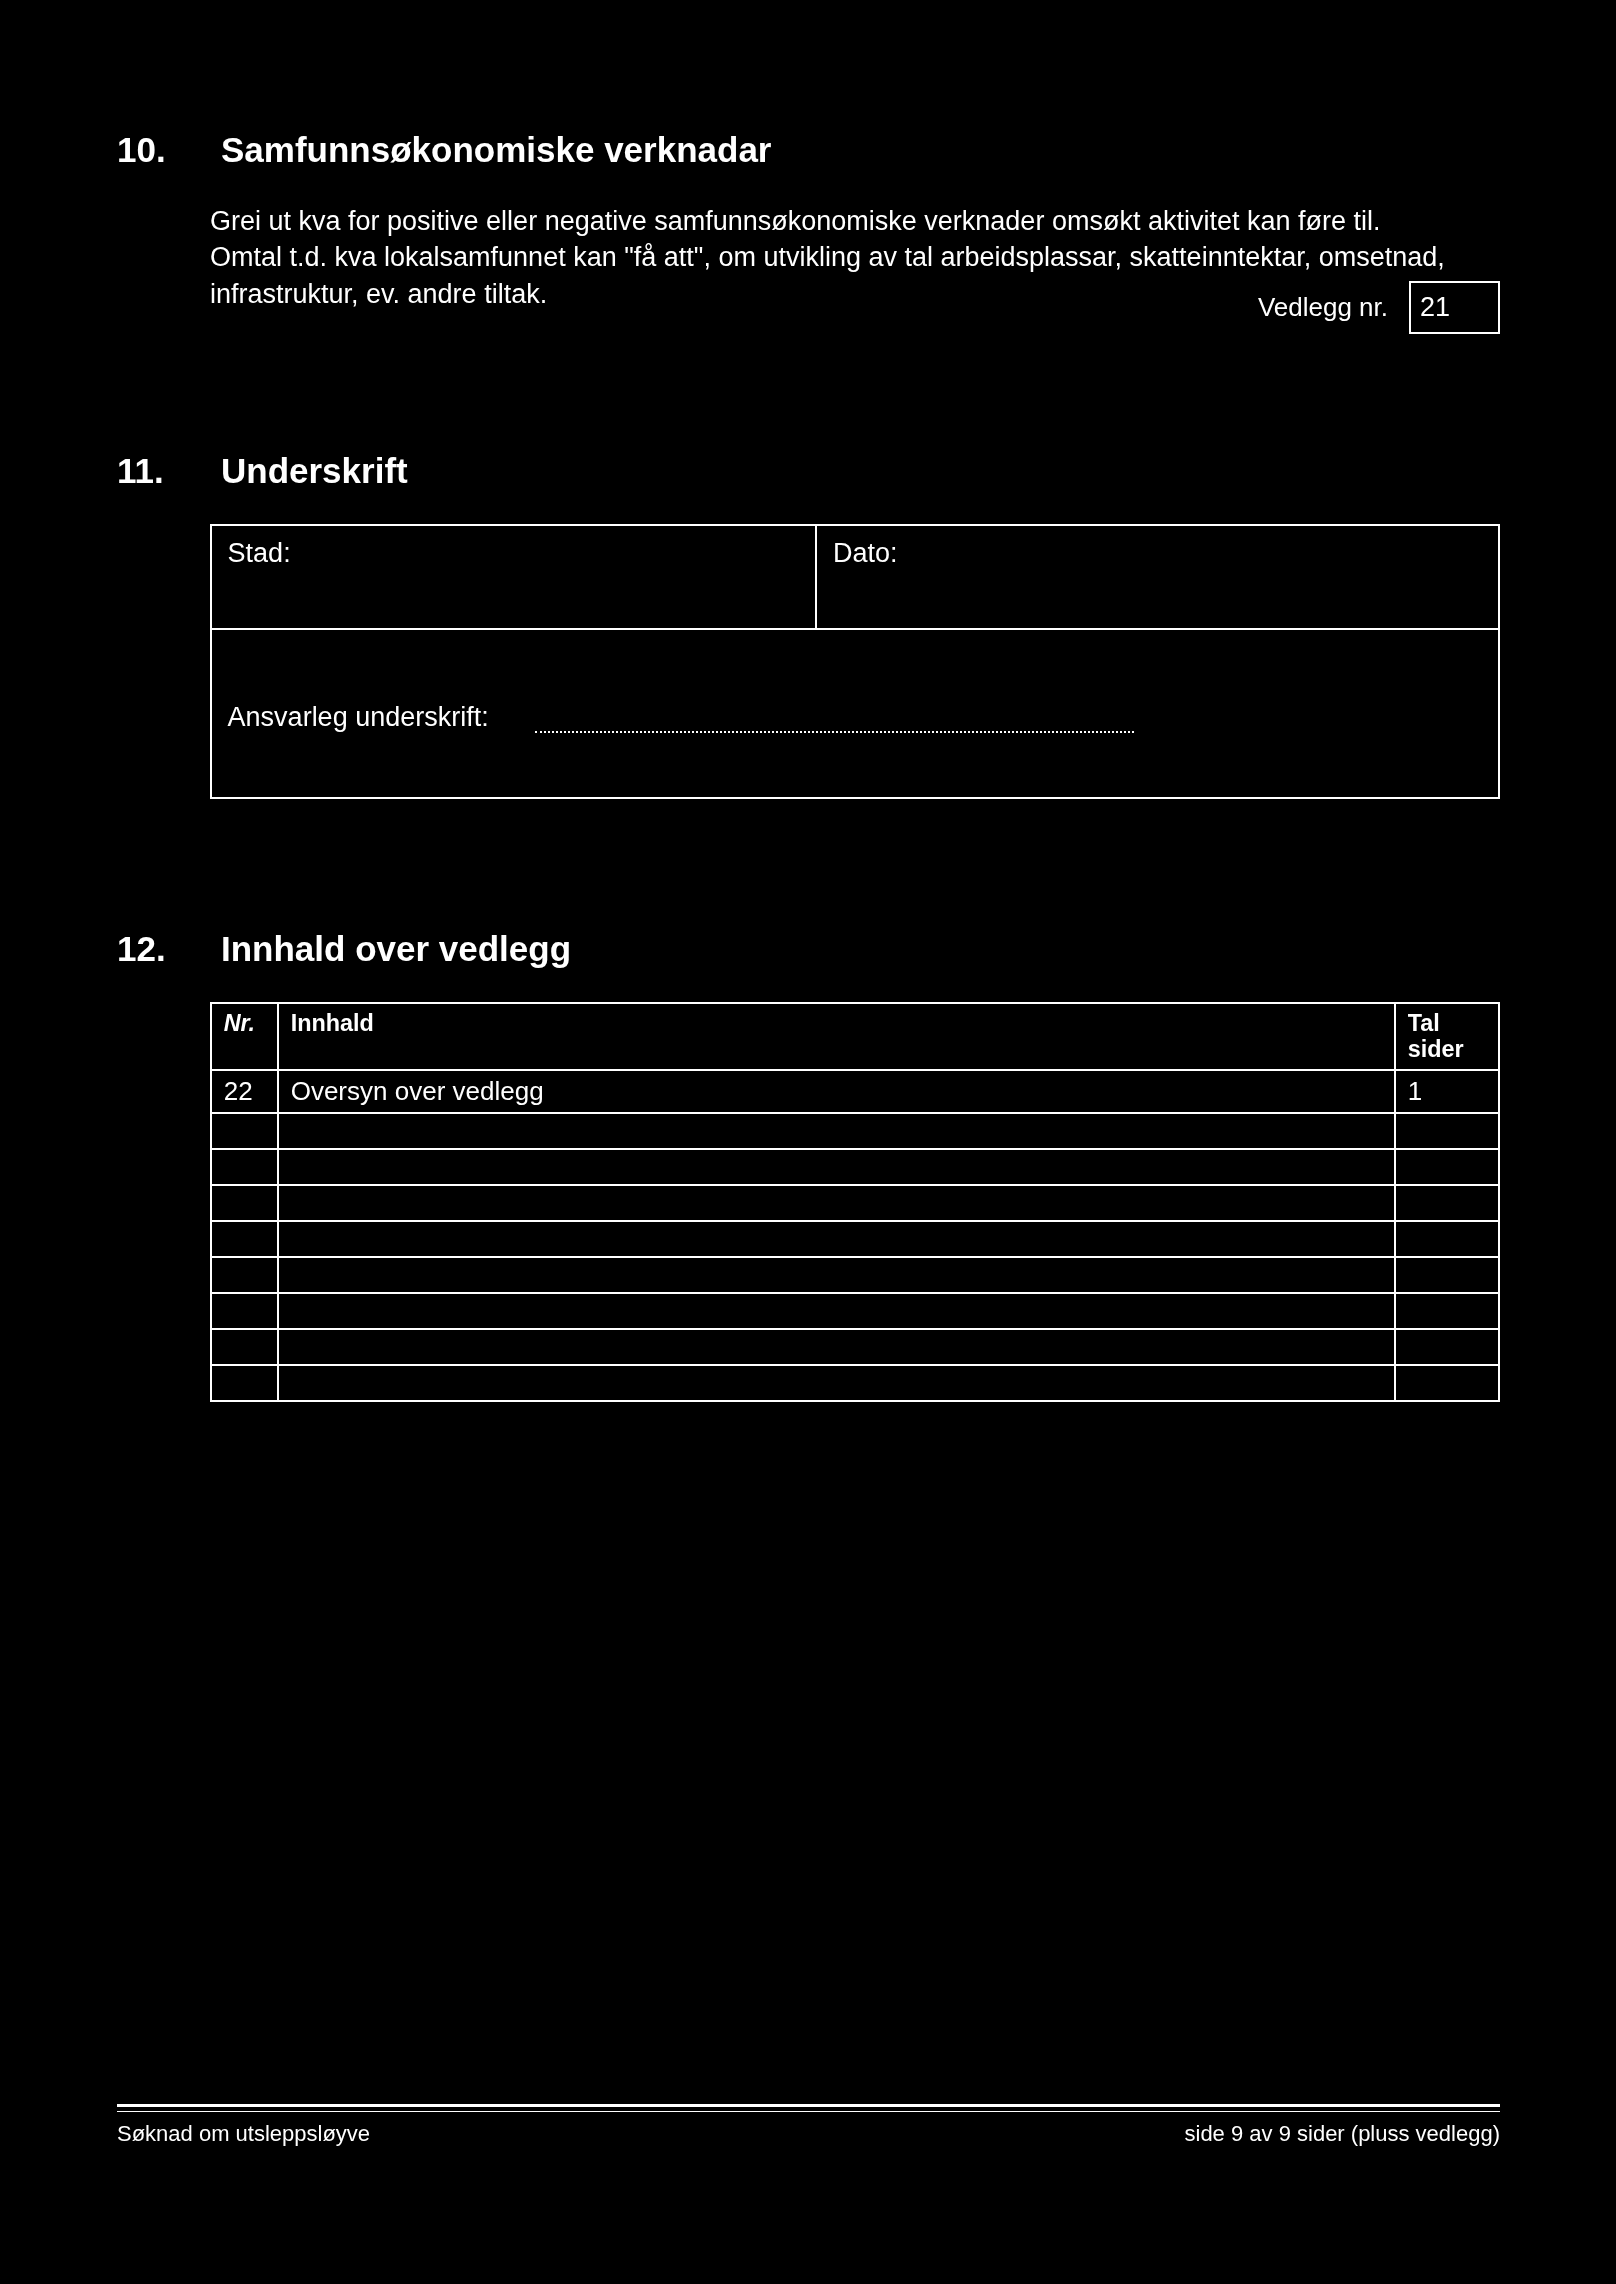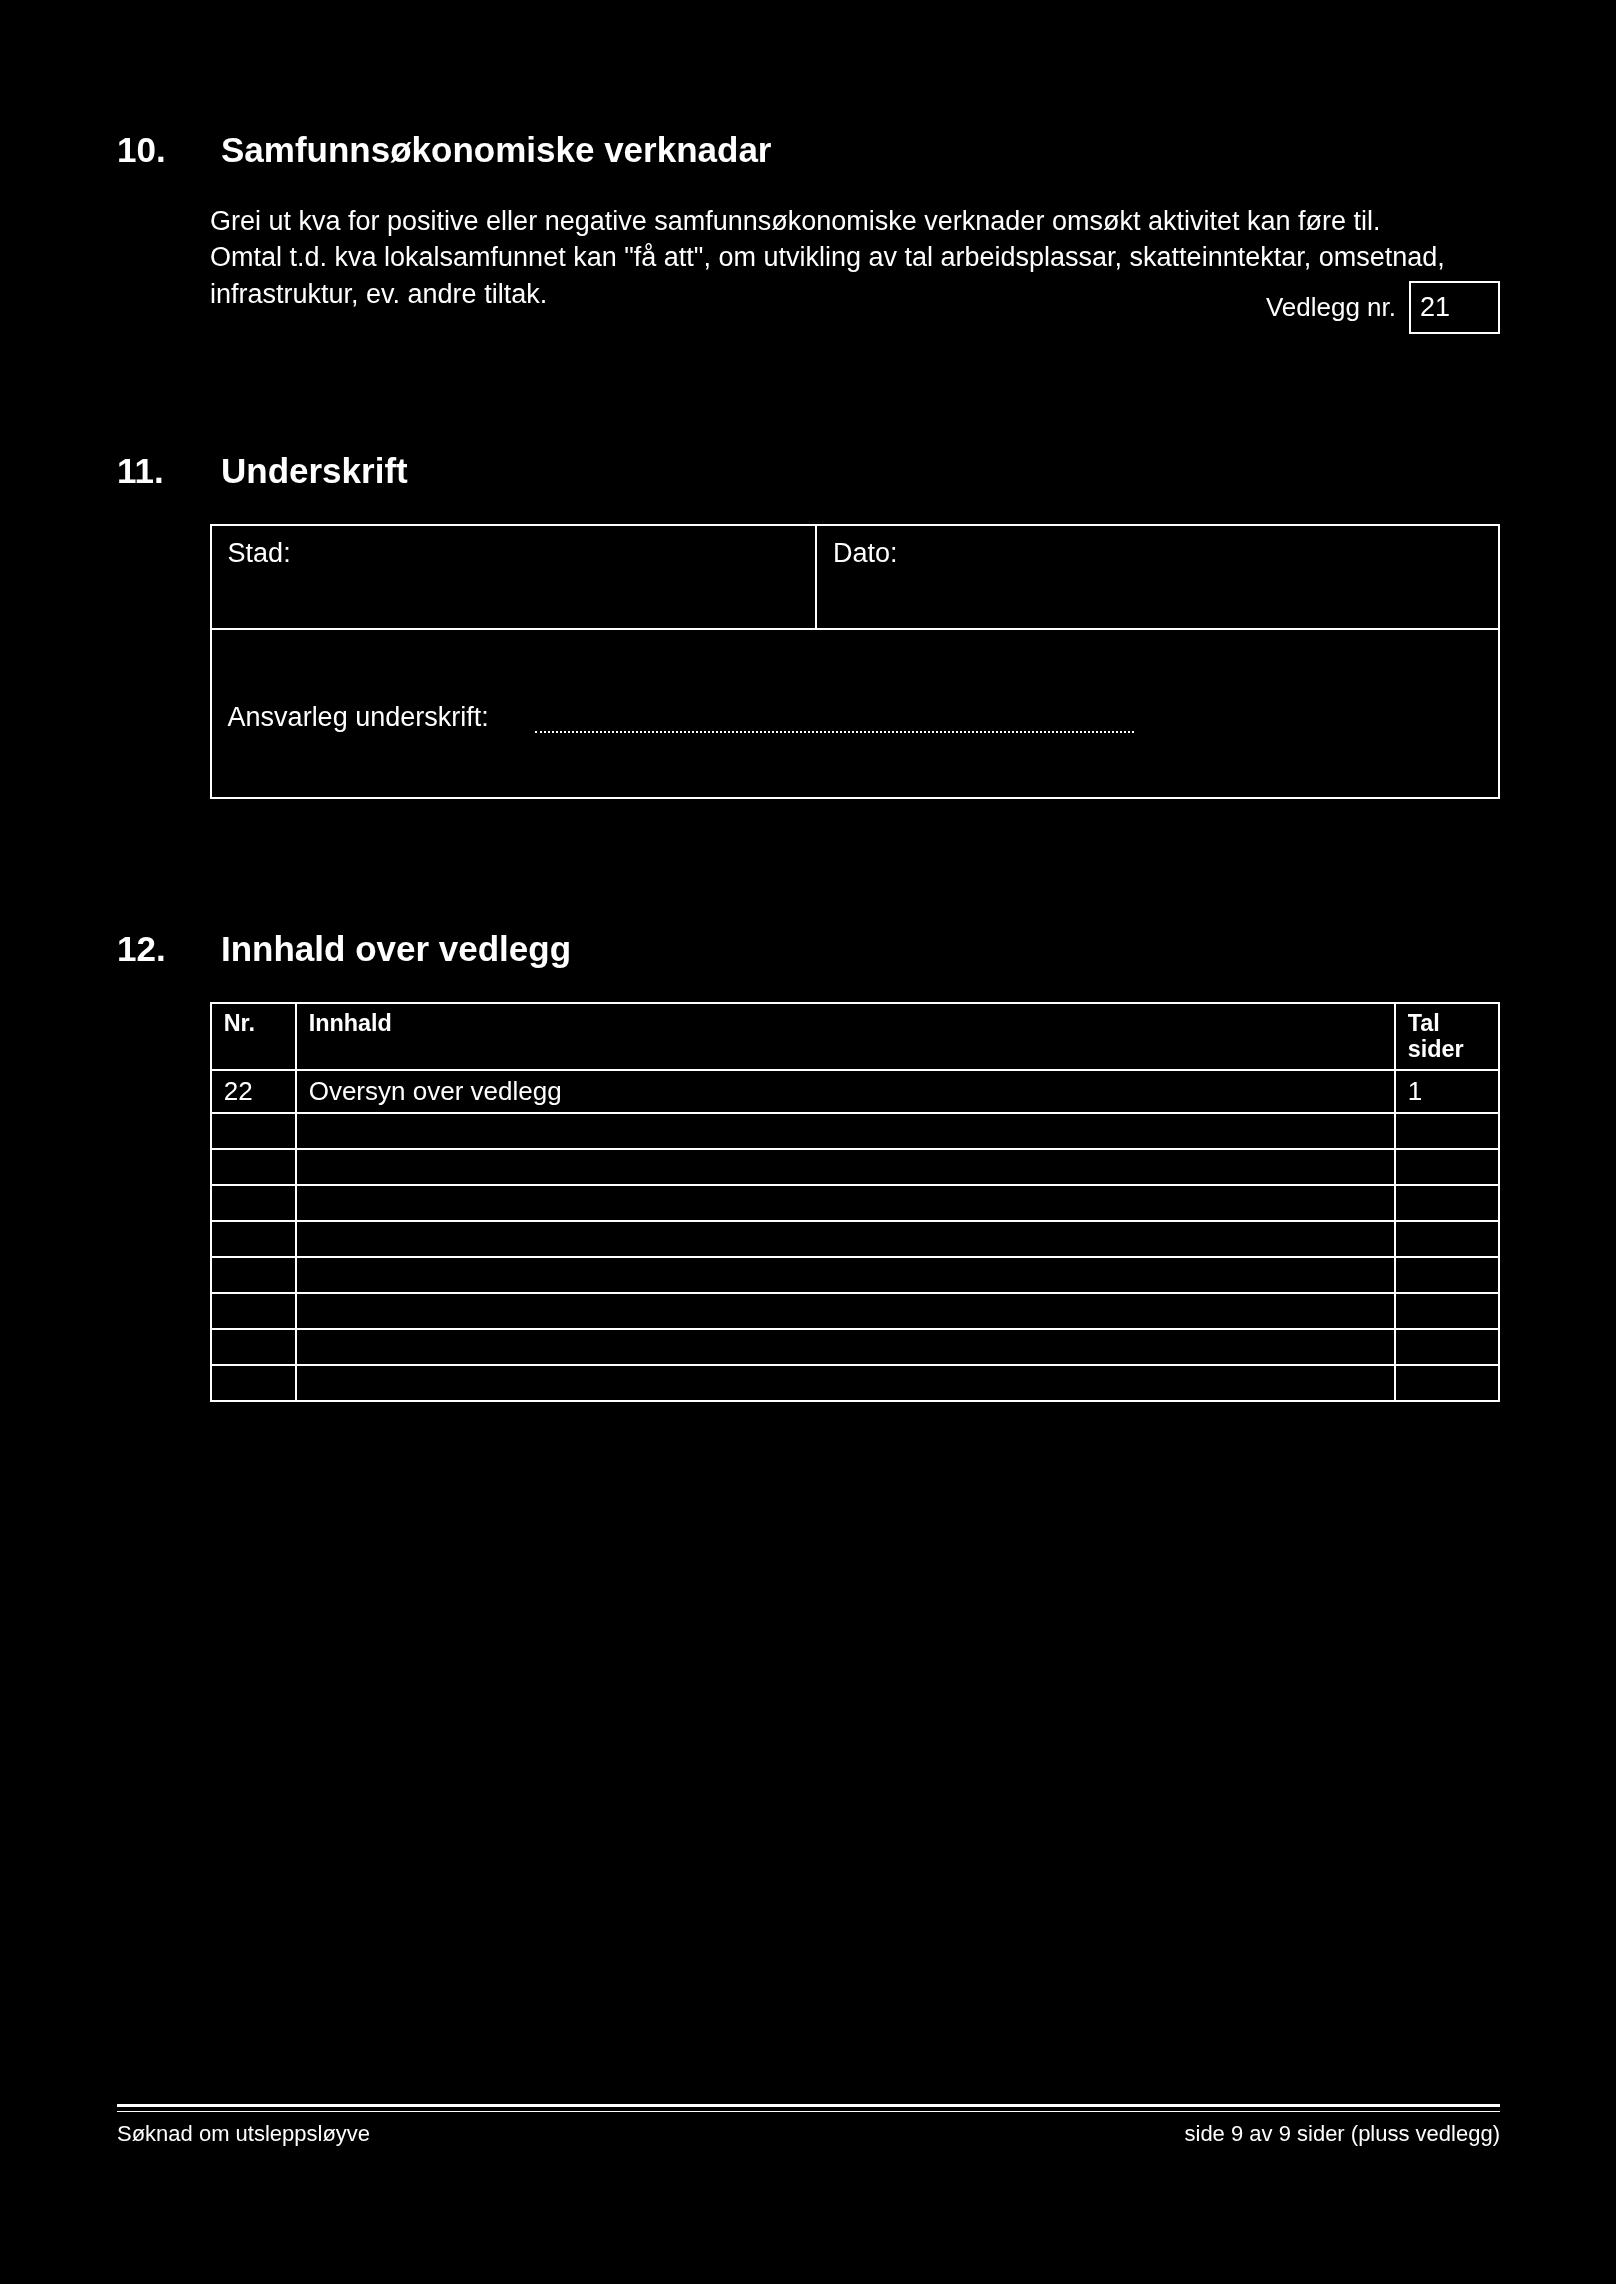--- a/index.html
+++ b/index.html
@@ -27,21 +27,21 @@
   }
   .heading .num { min-width: 78px; }
   .body-indent { margin-left: 93px; }
   .para { font-size: 27px; line-height: 1.35; }
   .para p { margin: 0; }
 
   .vedlegg-row {
     display: flex;
     align-items: center;
     justify-content: flex-end;
-    gap: 13px;
+    gap: 21px;
     margin-top: -31px;
     font-size: 26px;
   }
   .vedlegg-box {
     border: 2px solid #fff;
     padding: 9px 9px;
     min-width: 91px;
     font-size: 27px;
   }
 
@@ -78,21 +78,21 @@
     padding: 5.2px 11.7px;
     text-align: left;
     vertical-align: top;
     height: 36px;
   }
   .att-table th {
     font-weight: bold;
     font-size: 23.4px;
     line-height: 1.15;
   }
-  .att-table .col-nr { width: 85px; }
+  .att-table .col-nr { width: 67px; font-style: italic; }
   .att-table .col-tal { width: 104px; }
 
   .footer {
     position: absolute;
     left: 117px;
     right: 117px;
     bottom: 137px;
   }
   .footer-rule-thick { border-top: 3.9px solid #fff; height: 0; }
   .footer-rule-thin { border-top: 1.3px solid #fff; height: 0; margin-top: 3.9px; }

